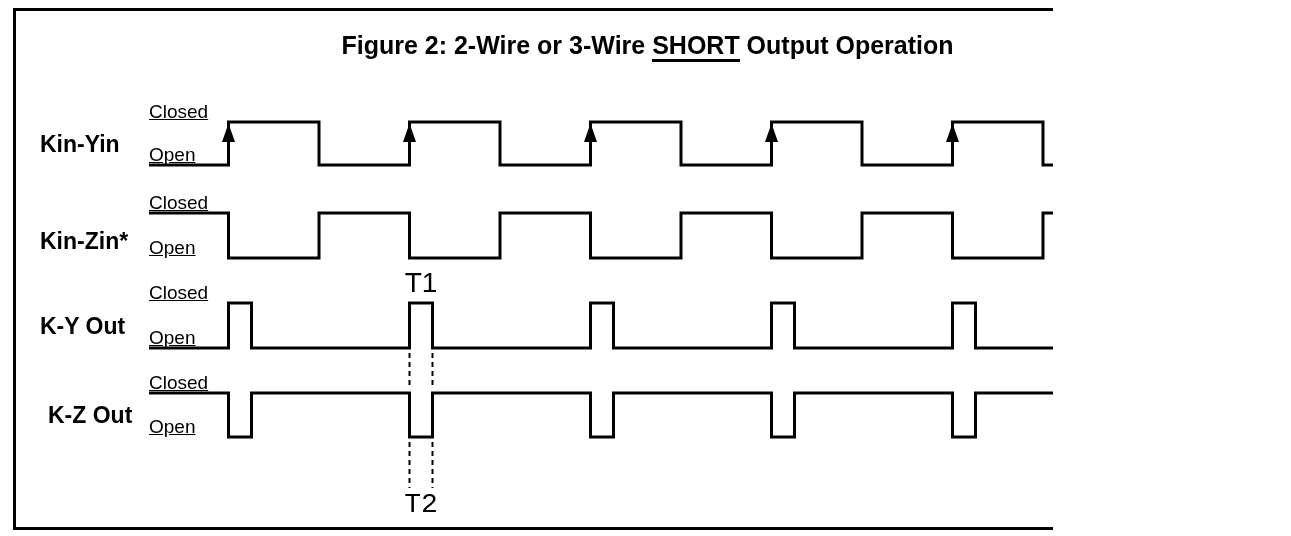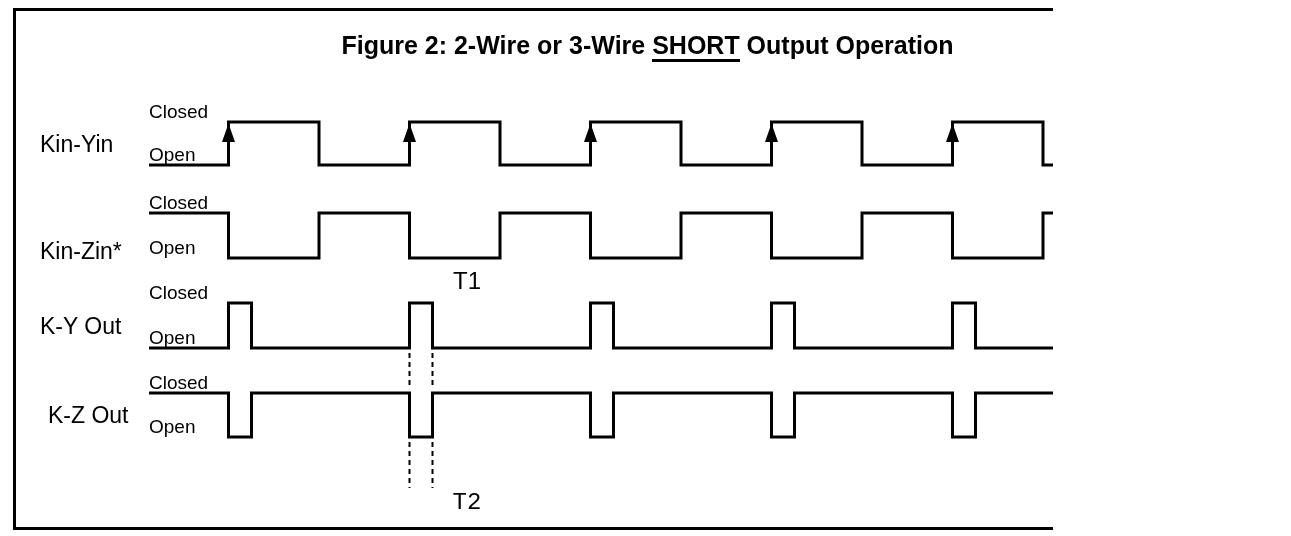--- a/index.html
+++ b/index.html
@@ -30,38 +30,38 @@
     white-space: nowrap;
   }
   .title .u {
     display: inline-block;
     border-bottom: 3px solid #000000;
     padding-bottom: 1px;
   }
   .sig-name {
     position: absolute;
     font-size: 23px;
-    font-weight: normal;
+    font-weight: bold;
     line-height: 1;
     white-space: nowrap;
   }
   .lvl {
     position: absolute;
     font-size: 19px;
     font-weight: normal;
     line-height: 1;
     white-space: nowrap;
+    text-decoration: underline;
   }
   .tlabel {
     position: absolute;
-    font-size: 24px;
+    font-size: 28px;
     line-height: 1;
     transform: translateX(-50%);
     white-space: nowrap;
-    margin-left: 46px;
   }
   svg.waves { position: absolute; left: 0; top: 0; }
 </style>
 </head>
 <body>
 
 <div class="stage">
 
   <div class="frame"></div>
 
@@ -78,21 +78,21 @@
       <polyline points="149,213 228.5,213 228.5,258 319,258 319,213 409.5,213 409.5,258 500,258 500,213 590.5,213 590.5,258 681,258 681,213 771.5,213 771.5,258 862,258 862,213 952.5,213 952.5,258 1043,258 1043,213 1133.5,213 1133.5,258 1192,258" fill="none" stroke="#000000" stroke-width="3" stroke-linejoin="miter"></polyline>
       <polyline points="149,348 228.5,348 228.5,303 251.5,303 251.5,348 409.5,348 409.5,303 432.5,303 432.5,348 590.5,348 590.5,303 613.5,303 613.5,348 771.5,348 771.5,303 794.5,303 794.5,348 952.5,348 952.5,303 975.5,303 975.5,348 1133.5,348 1133.5,303 1156.5,303 1156.5,348 1192,348" fill="none" stroke="#000000" stroke-width="3" stroke-linejoin="miter"></polyline>
       <polyline points="149,393 228.5,393 228.5,437 251.5,437 251.5,393 409.5,393 409.5,437 432.5,437 432.5,393 590.5,393 590.5,437 613.5,437 613.5,393 771.5,393 771.5,437 794.5,437 794.5,393 952.5,393 952.5,437 975.5,437 975.5,393 1133.5,393 1133.5,437 1156.5,437 1156.5,393 1192,393" fill="none" stroke="#000000" stroke-width="3" stroke-linejoin="miter"></polyline>
       <line x1="409.5" y1="353" x2="409.5" y2="388" stroke="#000000" stroke-width="2" stroke-dasharray="5 4"></line>
       <line x1="432.5" y1="353" x2="432.5" y2="388" stroke="#000000" stroke-width="2" stroke-dasharray="5 4"></line>
       <line x1="409.5" y1="442" x2="409.5" y2="488" stroke="#000000" stroke-width="2" stroke-dasharray="5 4"></line>
       <line x1="432.5" y1="442" x2="432.5" y2="488" stroke="#000000" stroke-width="2" stroke-dasharray="5 4"></line>
     </svg>
 
   <div class="sig-name" style="left: 40px; top: 132.5px;">Kin-Yin</div>
-  <div class="sig-name" style="left: 40px; top: 240px;">Kin-Zin*</div>
+  <div class="sig-name" style="left: 40px; top: 230px;">Kin-Zin*</div>
   <div class="sig-name" style="left: 40px; top: 314.5px; text-align: right;">K-Y Out</div>
   <div class="sig-name" style="left: 48px; top: 404px;">K-Z Out</div>
 
   <div class="lvl" style="left: 149px; top: 102px;">Closed</div>
   <div class="lvl" style="left: 149px; top: 145px;">Open</div>
   <div class="lvl" style="left: 149px; top: 193px;">Closed</div>
   <div class="lvl" style="left: 149px; top: 238px;">Open</div>
   <div class="lvl" style="left: 149px; top: 283px;">Closed</div>
   <div class="lvl" style="left: 149px; top: 328px;">Open</div>
   <div class="lvl" style="left: 149px; top: 373px;">Closed</div>

